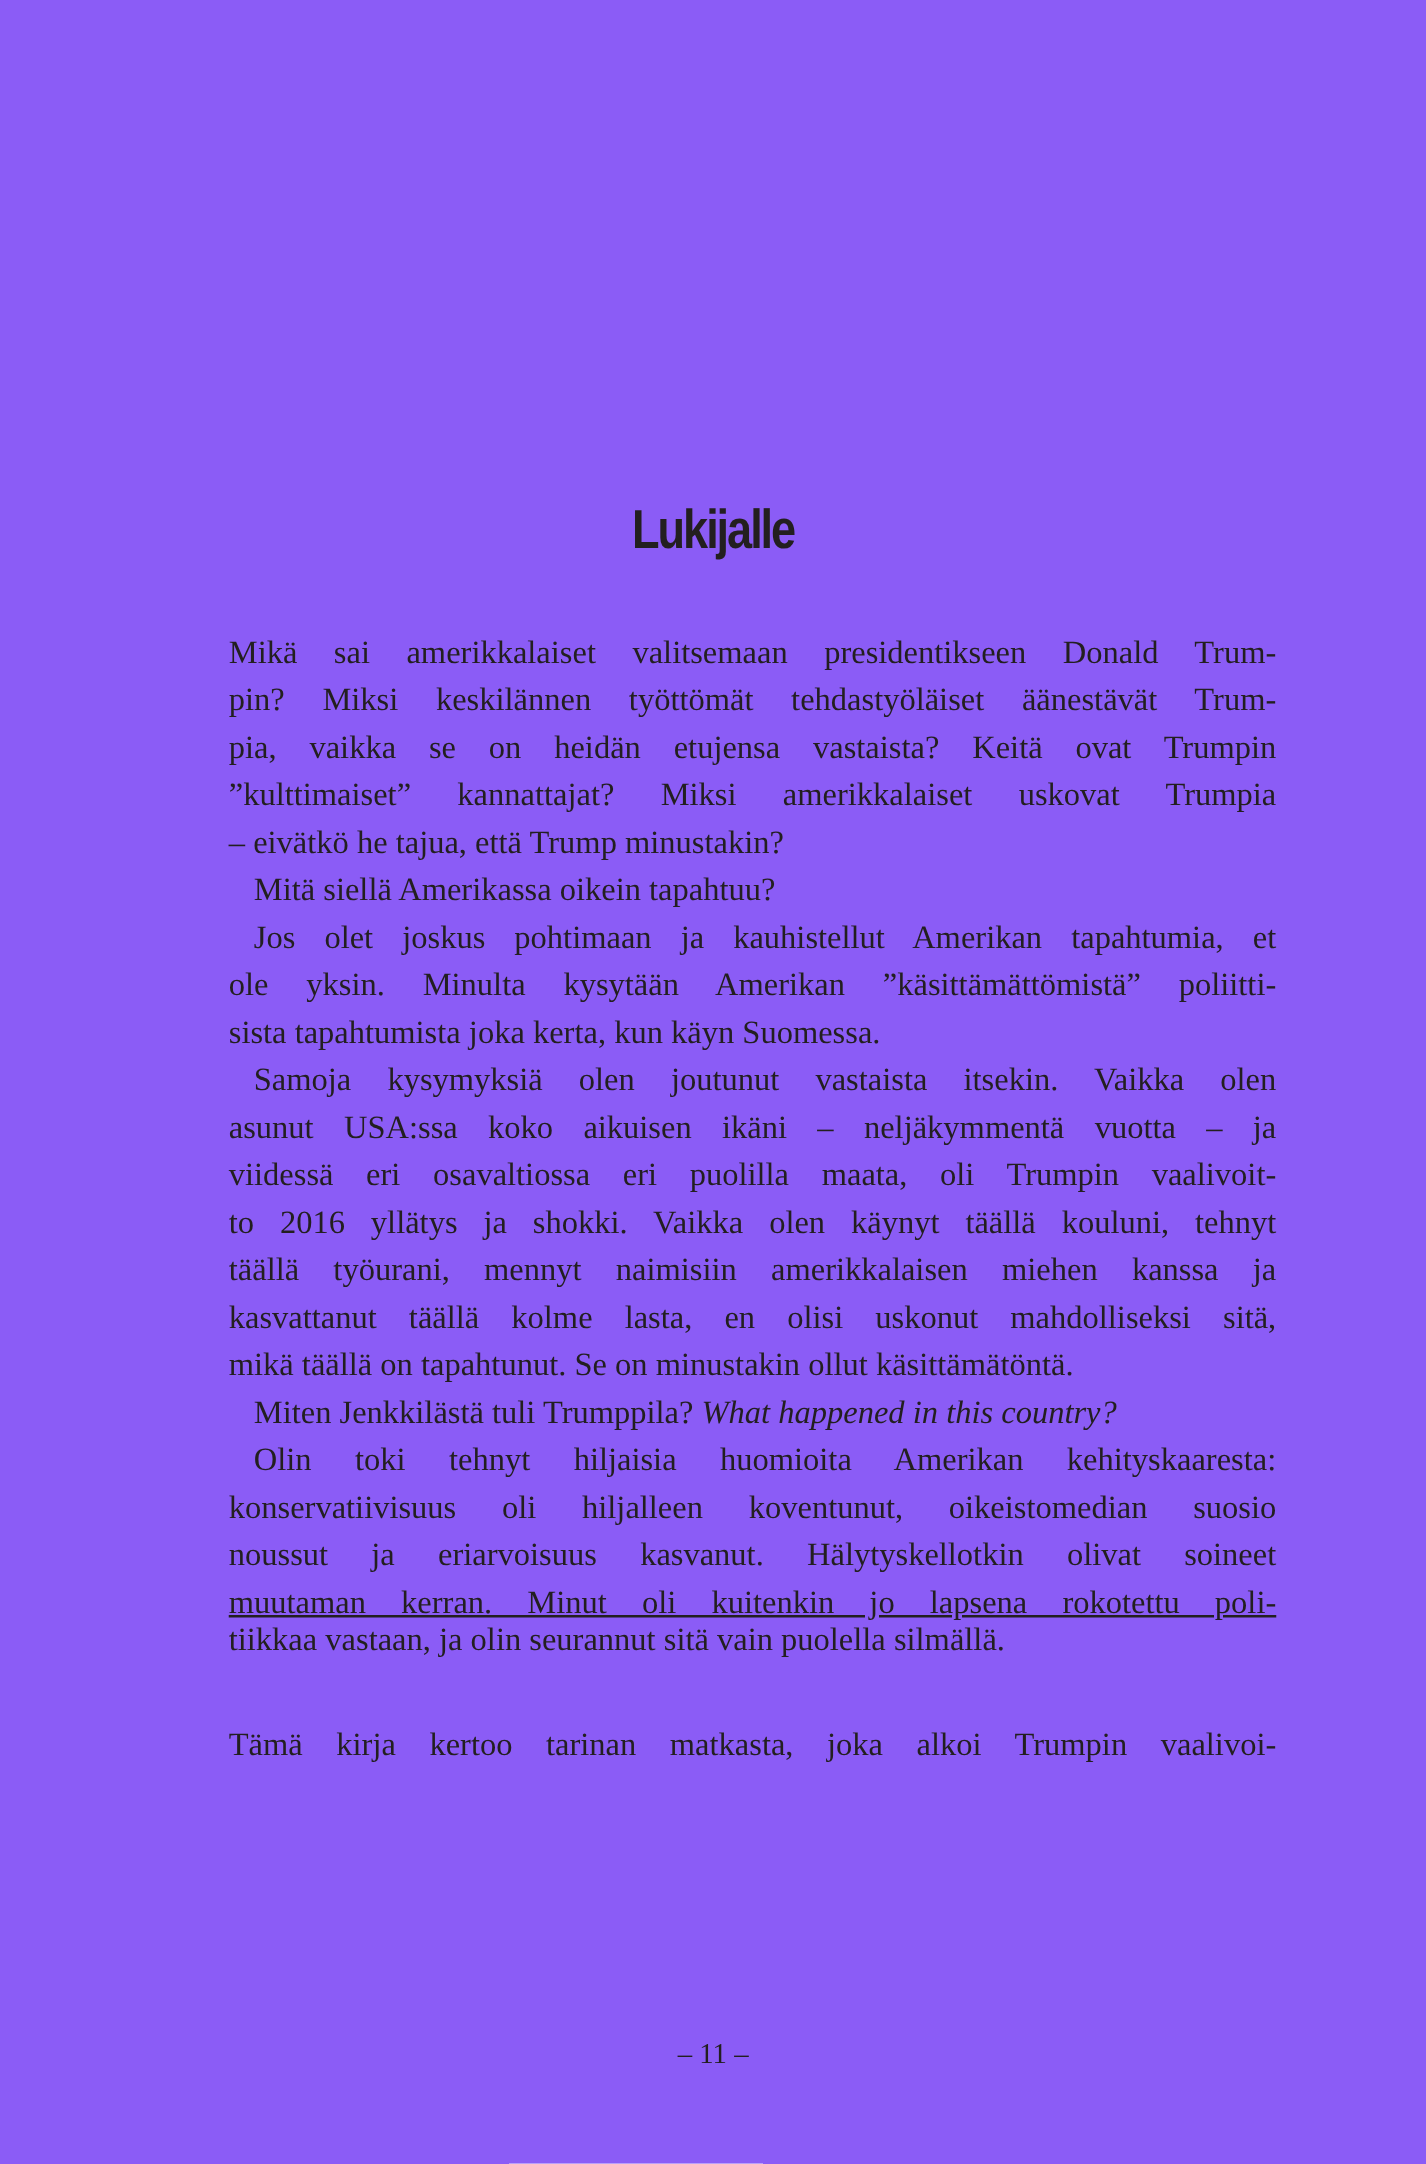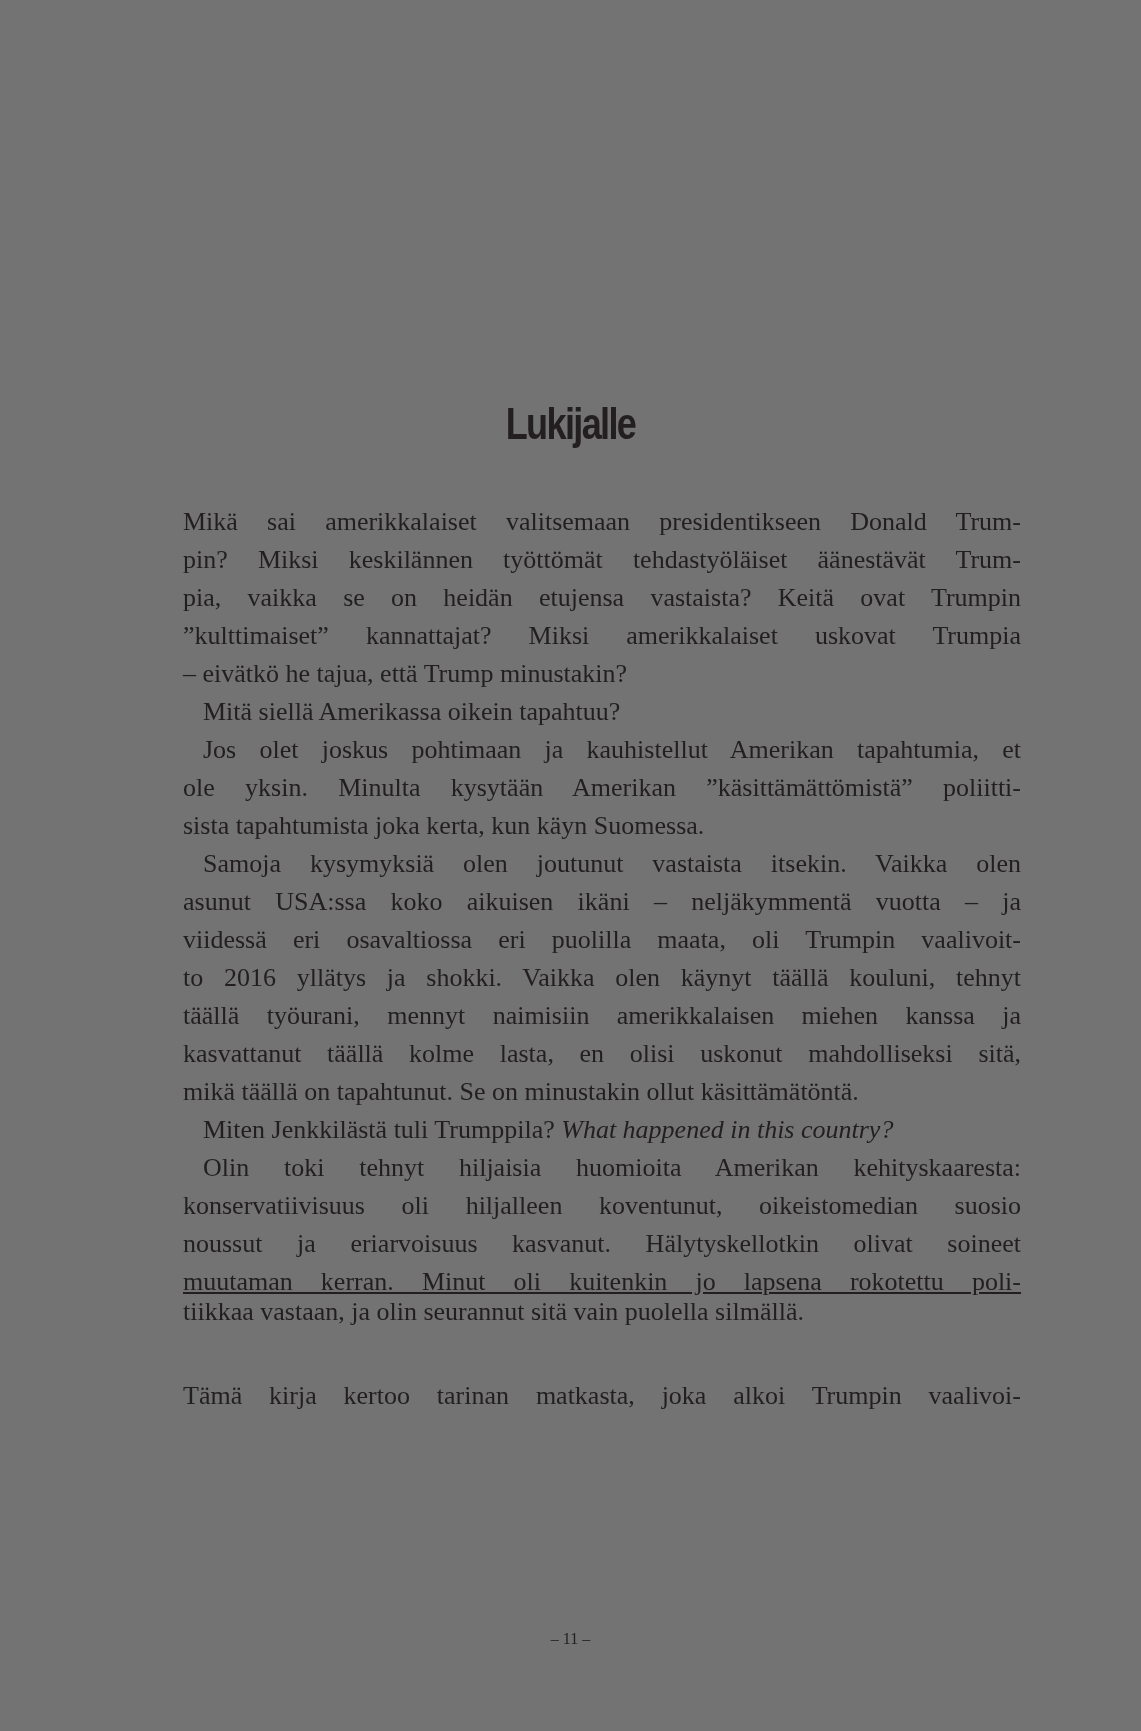--- a/index.html
+++ b/index.html
@@ -12,21 +12,21 @@
       height: 1731px;
       position: relative;
       overflow: hidden;
       color: #231f20;
     }
     .page {
       position: absolute;
       left: 0; top: 0;
       width: 1141px;
       height: 1731px;
-      background: #737373;
+      background: #8b5cf6;
     }
     .chapter-title {
       position: absolute;
       left: 0;
       width: 1141px;
       top: 402px;
       text-align: center;
       font-family: "Liberation Sans", sans-serif;
       font-weight: bold;
       font-size: 44px;
@@ -65,21 +65,21 @@
     .line .it {
       font-style: italic;
     }
     .page-number {
       position: absolute;
       left: 0;
       width: 1141px;
       top: 1630px;
       text-align: center;
       font-family: "Liberation Serif", serif;
-      font-size: 16px;
+      font-size: 23px;
       color: #231f20;
     }
   </style>
 </head>
 <body>
 
 <div class="page">
 
   <div class="chapter-title">Lukijalle</div>
 

